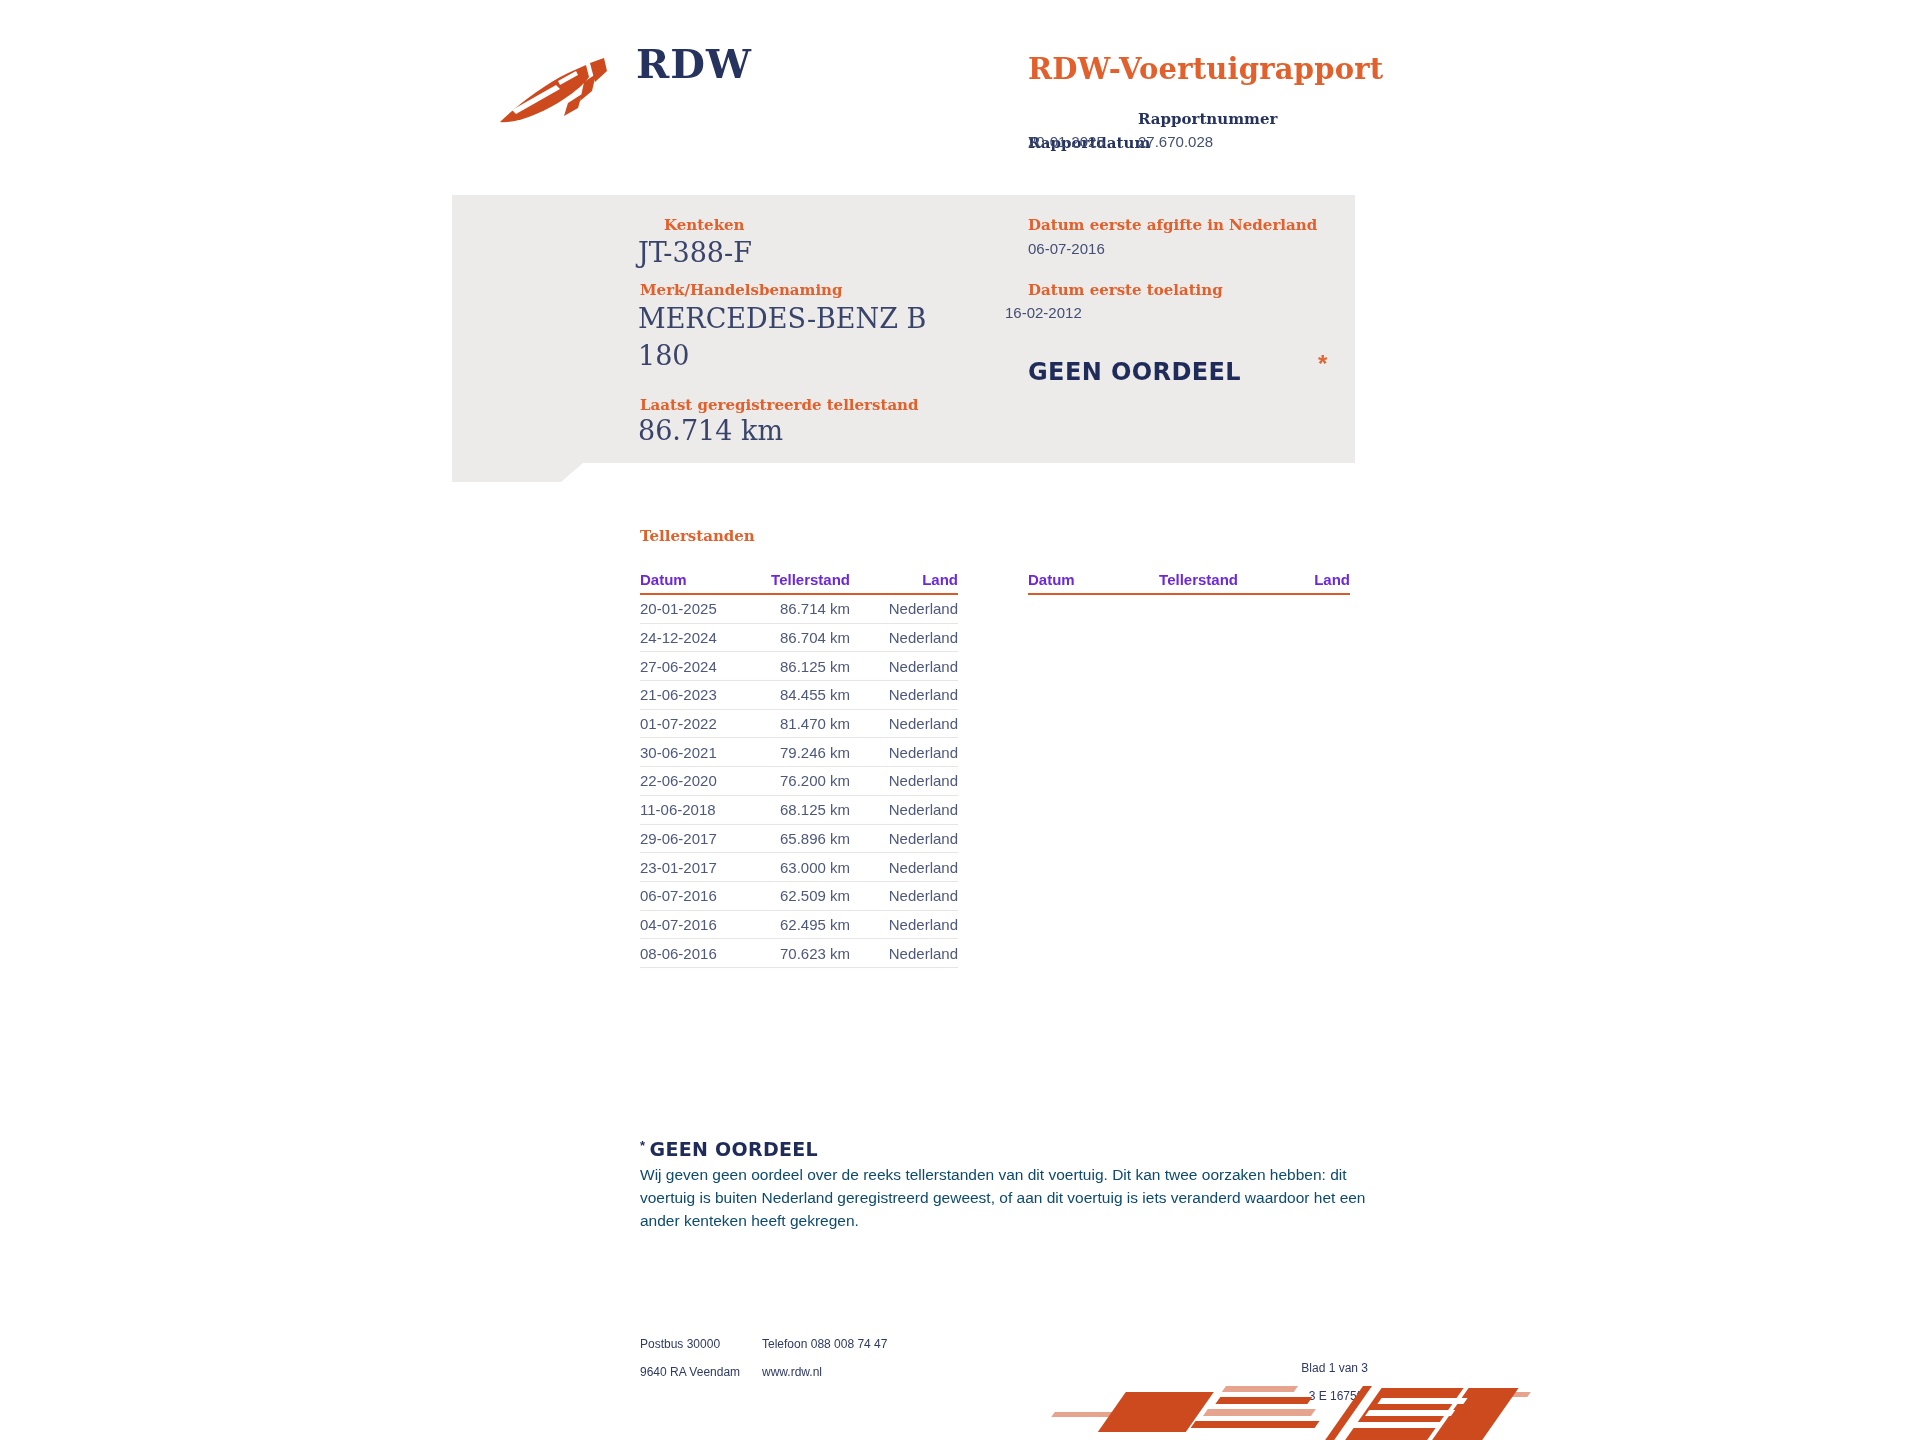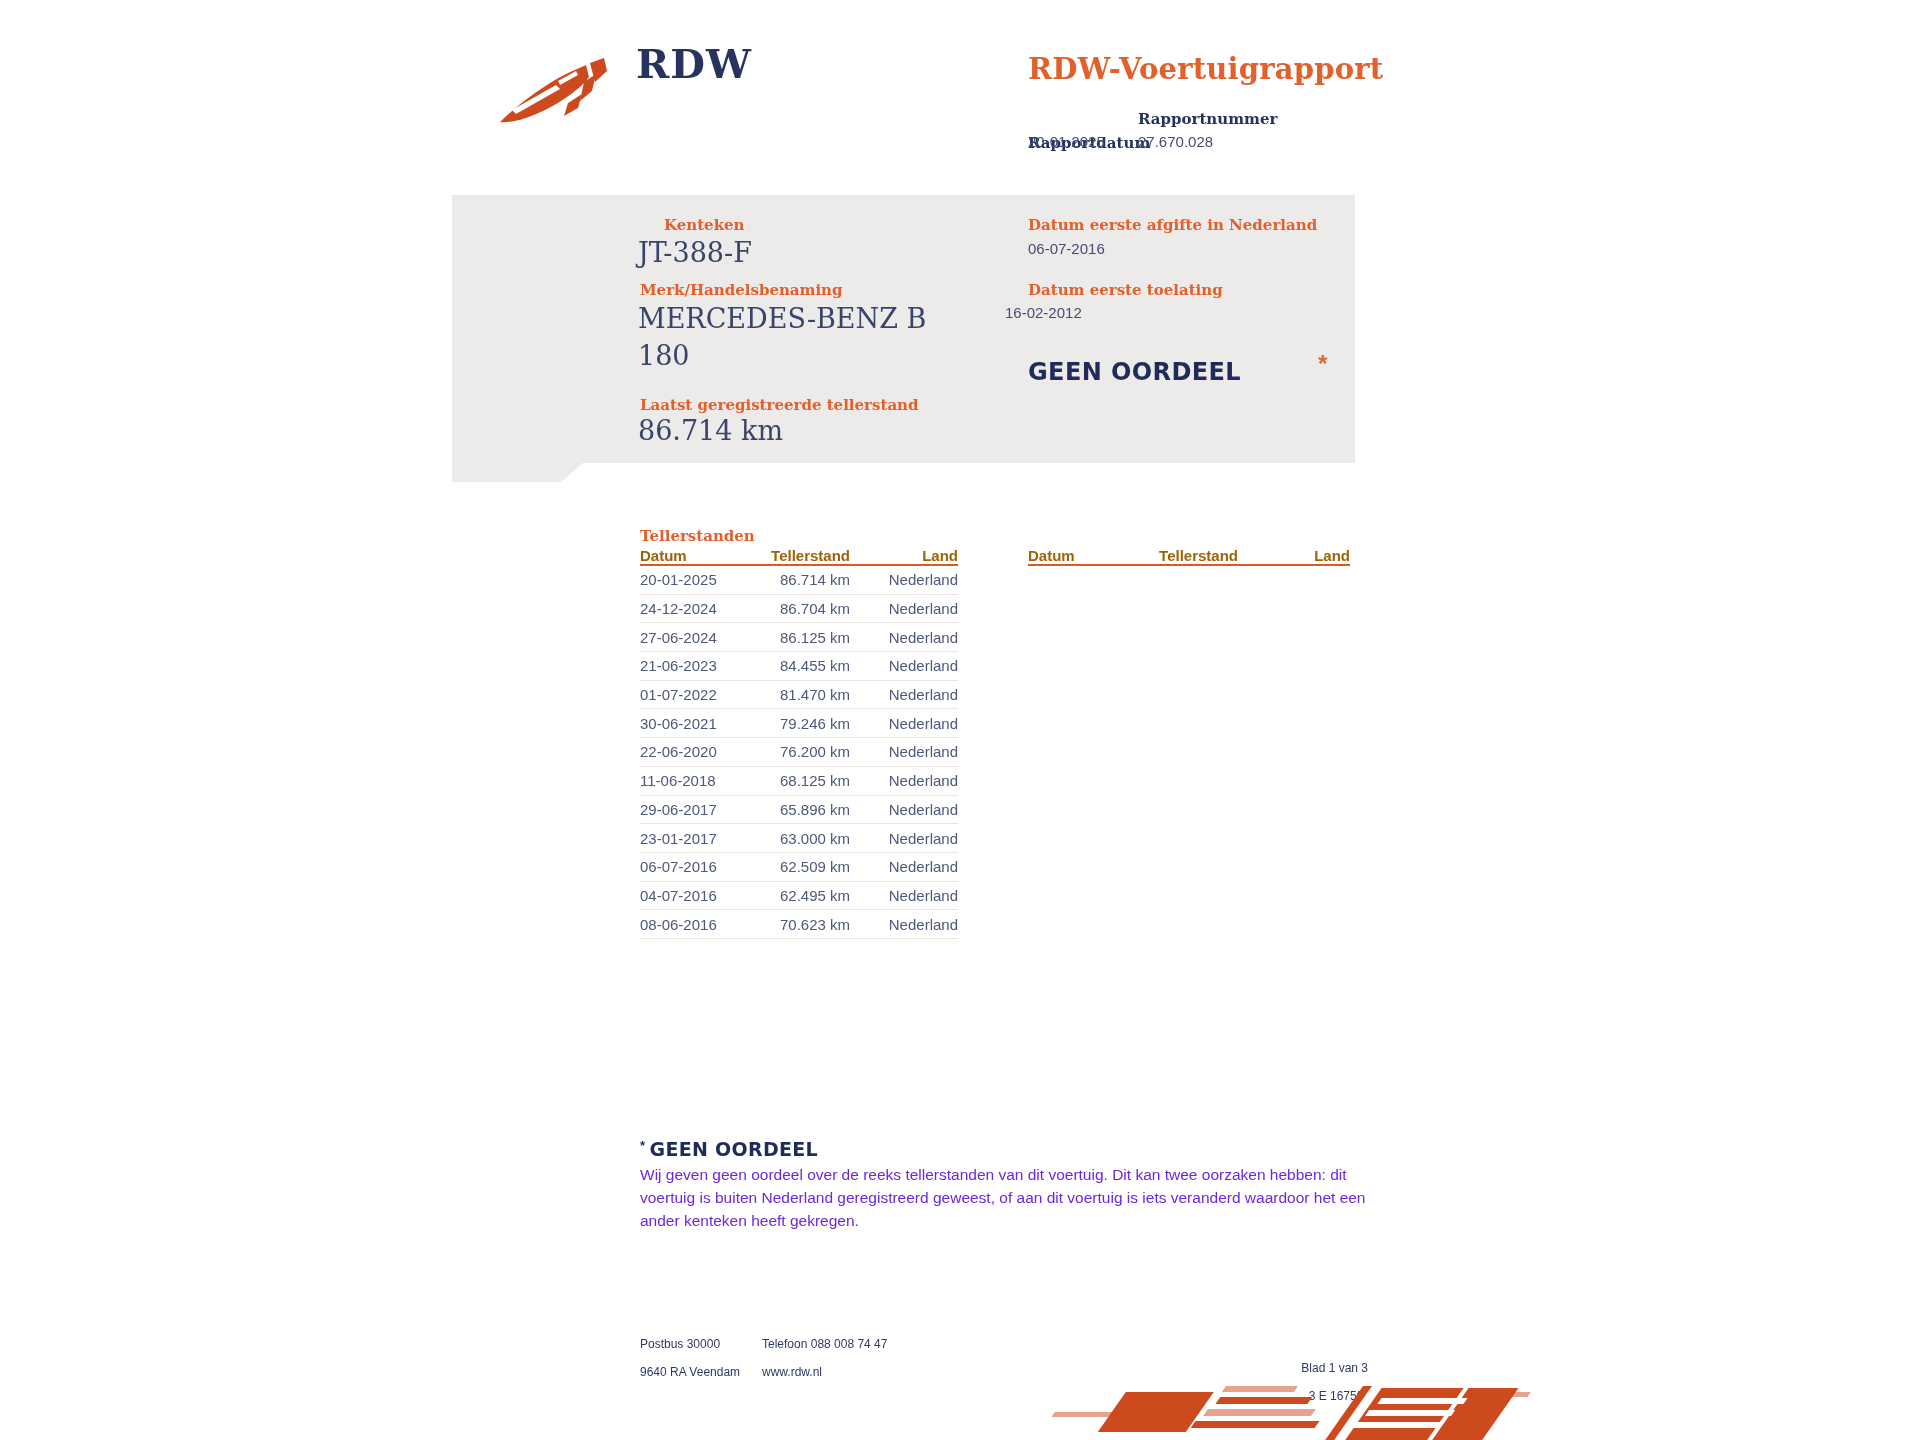--- a/index.html
+++ b/index.html
@@ -43,36 +43,37 @@
     font-family:"DejaVu Sans","Liberation Sans",sans-serif;letter-spacing:0.4px;
   }
   .verdict-star{left:1318px;top:350px;font-size:24px;font-weight:bold;color:#DD6633;}
 
   
   .section-label{left:640px;top:527px;}
   .mtable{top:547px;font-size:15px;color:#4E587A;}
   .mtable-left{left:640px;width:318px;}
   .mtable-right{left:1028px;width:322px;}
   .thead{
-    display:flex;font-weight:bold;color:#a16207;
+    display:flex;font-weight:bold;color:#6d28d9;padding-bottom:5px;
     border-bottom:2px solid #D85C2B;
+    margin-top:24px;
   }
   .trow{display:flex;height:27.7px;align-items:center;border-bottom:1px solid #E9E5E5;}
   .c1{width:112px;text-align:left;}
   .c2{width:98px;text-align:right;}
   .c3{flex:1;text-align:right;}
 
   
   .note-heading{left:640px;top:1138px;color:#1F2C59;}
   .note-star{font-size:13px;font-weight:bold;vertical-align:6px;color:#1F2C59;}
   .note-title{
     font-size:19px;font-weight:800;letter-spacing:0.3px;
     font-family:"DejaVu Sans","Liberation Sans",sans-serif;
   }
-  .note-body{left:640px;top:1163px;width:750px;font-size:15.5px;line-height:23px;color:#6d28d9;}
+  .note-body{left:640px;top:1163px;width:750px;font-size:15.5px;line-height:23px;color:#0c4a6e;}
 
   
   .foot{font-size:12px;color:#2F3963;}
   .f-r{text-align:right;margin-top:24px;}
 
   
   .logo-fill{fill:#CC4A1E;}
   .st-solid{fill:#CD4A1F;}
   .st-light{fill:#CD4A1F;opacity:0.5;}
 </style>

